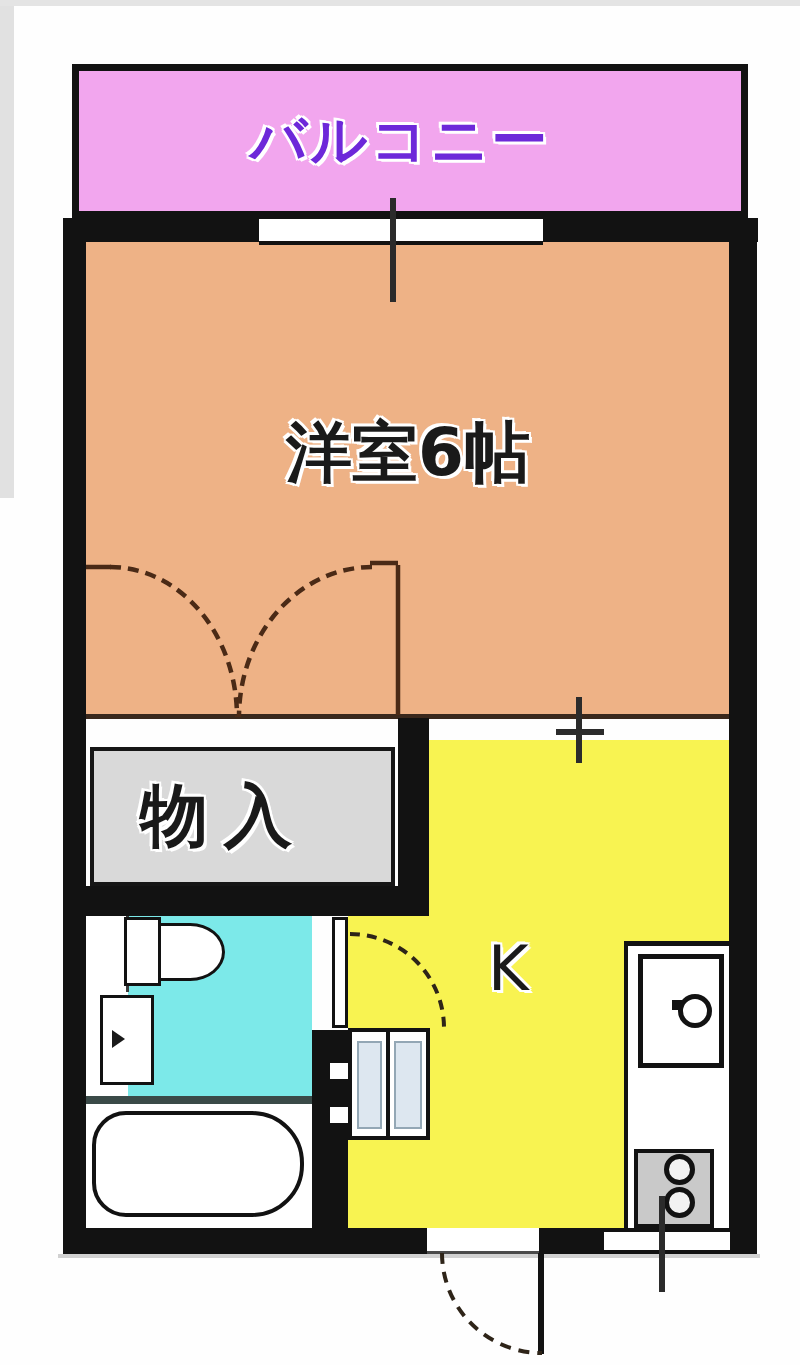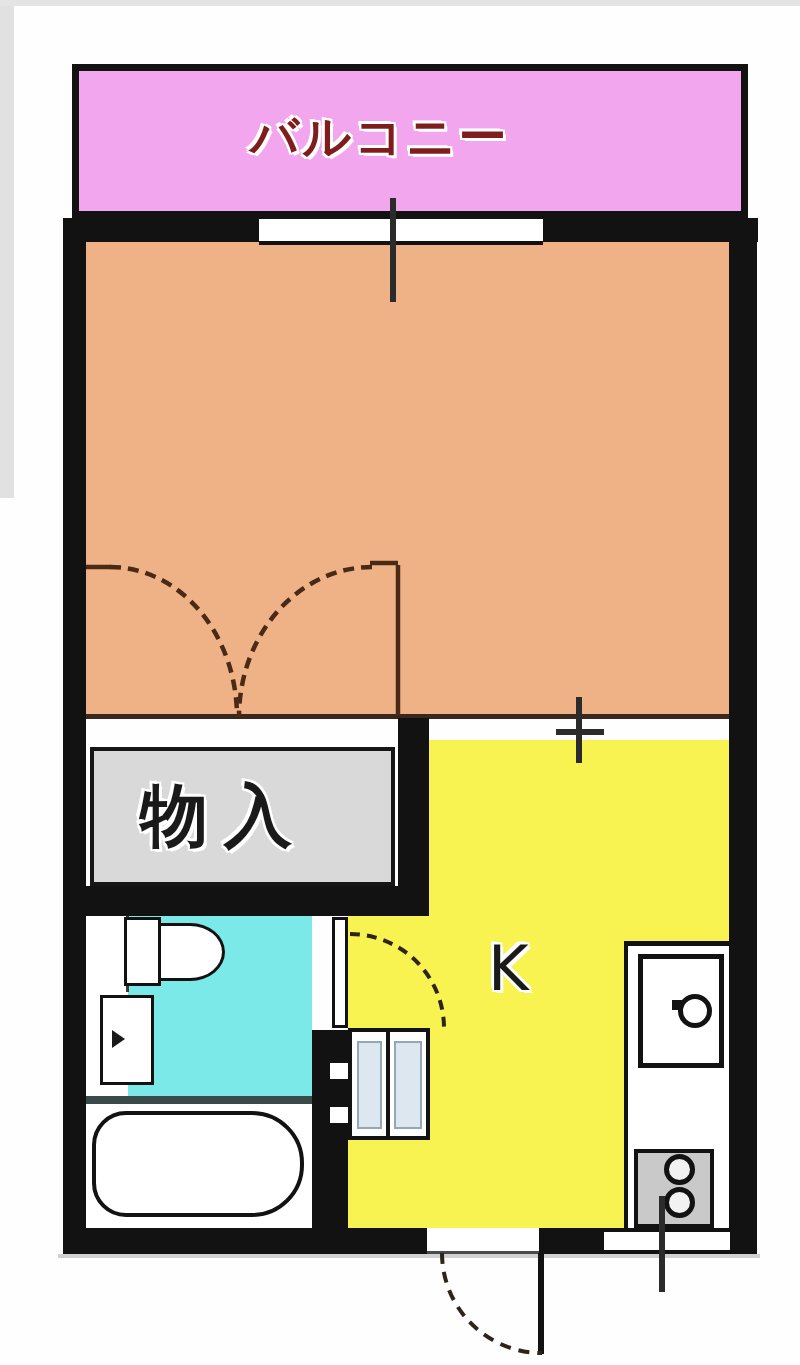--- a/index.html
+++ b/index.html
@@ -20,29 +20,30 @@
 </style>
 </head>
 <body>
 
 <div id="stage">
 
   <div class="abs" style="left: 0px; top: 0px; width: 800px; height: 6px; opacity: 0.7; background: rgb(217, 217, 217);"></div>
   <div class="abs" style="left: 0px; top: 6px; width: 14px; height: 492px; opacity: 0.8; background: rgb(217, 217, 217);"></div>
 
   <div class="abs" style="left: 72px; top: 64px; width: 676px; height: 154px; border: 7px solid rgb(18, 18, 18); background: rgb(242, 166, 238);"></div>
-  <div class="label" style="left:250px;top:112px;font-size:48px;letter-spacing:3px;color:#7f1d1d;">バルコニー</div>
+  <div class="label" style="left:250px;top:112px;font-size:56px;letter-spacing:3px;color:#6d28d9;">バルコニー</div>
 
   <div class="wall" style="left: 63px; top: 218px; width: 695px; height: 24px; background: rgb(18, 18, 18);"></div>
   <div class="wall" style="left: 63px; top: 218px; width: 23px; height: 1036px; background: rgb(18, 18, 18);"></div>
   <div class="wall" style="left: 729px; top: 218px; width: 28px; height: 1036px; background: rgb(18, 18, 18);"></div>
   <div class="wall" style="left: 63px; top: 1228px; width: 694px; height: 26px; background: rgb(18, 18, 18);"></div>
   <div class="abs" style="left:58px;top:1254px;width:702px;height:4px;background:#bdbdbd;opacity:.7"></div>
 
   <div class="abs" style="left: 86px; top: 242px; width: 643px; height: 476px; background: rgb(238, 178, 134);"></div>
+  <div class="label" style="left:286px;top:420px;font-size:66px;">洋室6帖</div>
 
   <div class="abs" style="left: 86px; top: 714px; width: 643px; height: 5px; background: rgb(58, 40, 28);"></div>
 
   <div class="abs" style="left:259px;top:215px;width:284px;height:30px;background:#fff;border-top:4px solid #121212;border-bottom:4px solid #121212;"></div>
   <div class="abs" style="left: 390px; top: 198px; width: 6px; height: 104px; background: rgb(43, 43, 43);"></div>
 
   <div class="abs" style="left: 90px; top: 747px; width: 305px; height: 139px; border: 4px solid rgb(22, 22, 22); background: rgb(217, 217, 217);"></div>
   <div class="label" style="left:140px;top:782px;font-size:68px;letter-spacing:16px;">物入</div>
   <div class="wall" style="left: 398px; top: 718px; width: 31px; height: 198px; background: rgb(18, 18, 18);"></div>
   <div class="wall" style="left: 63px; top: 886px; width: 367px; height: 30px; background: rgb(18, 18, 18);"></div>

